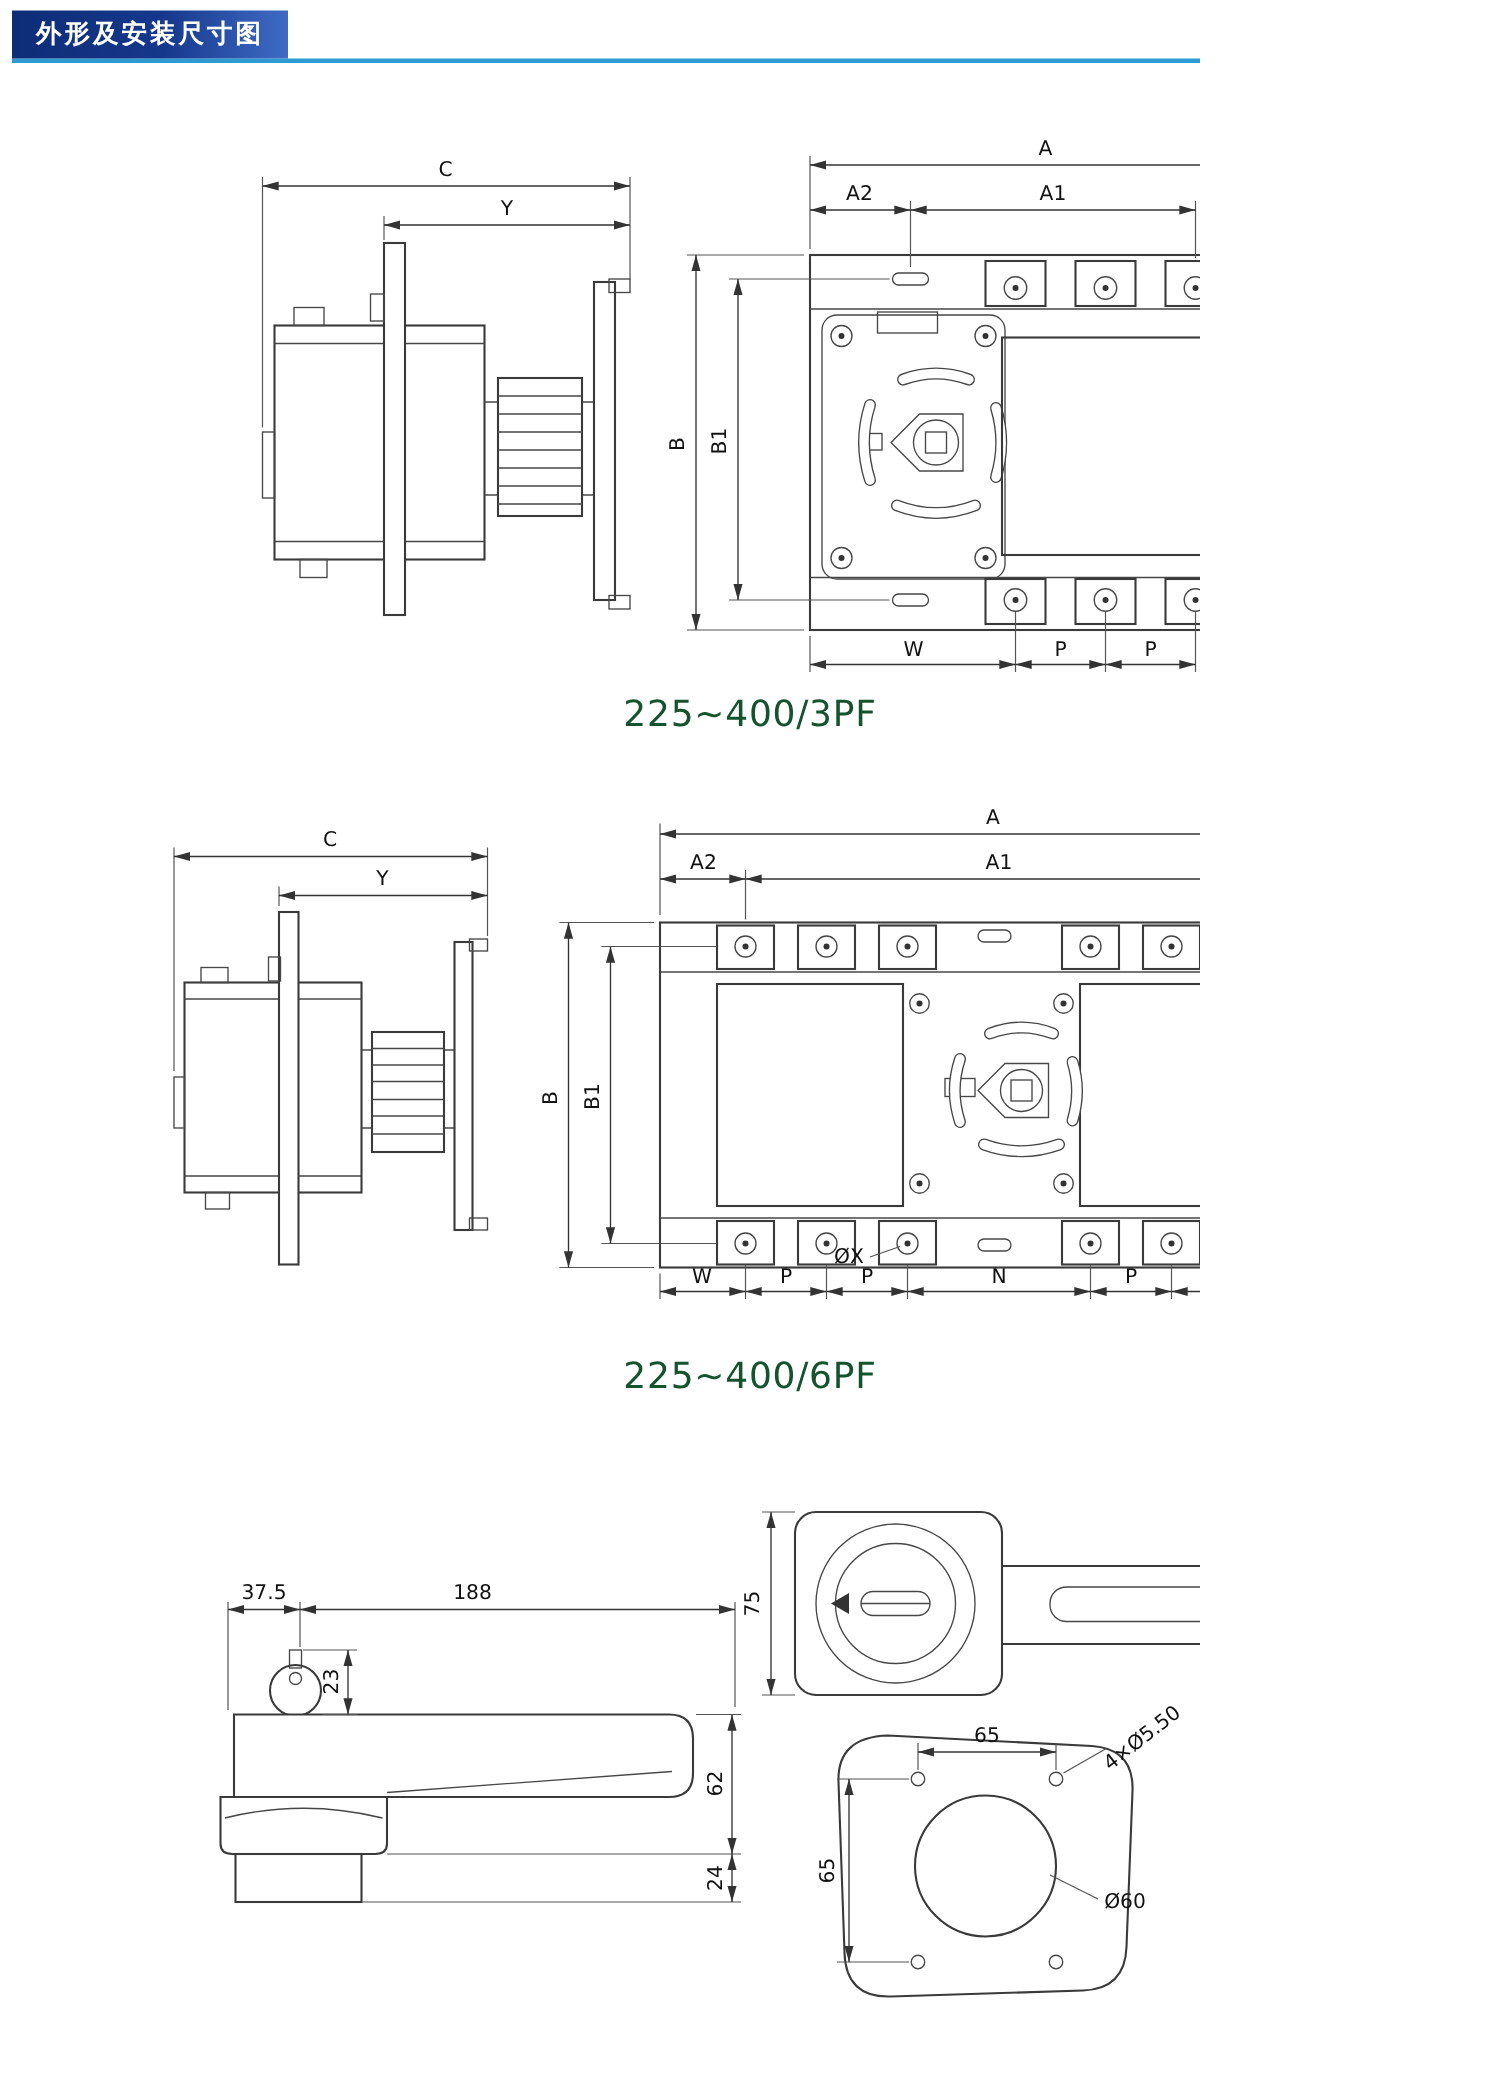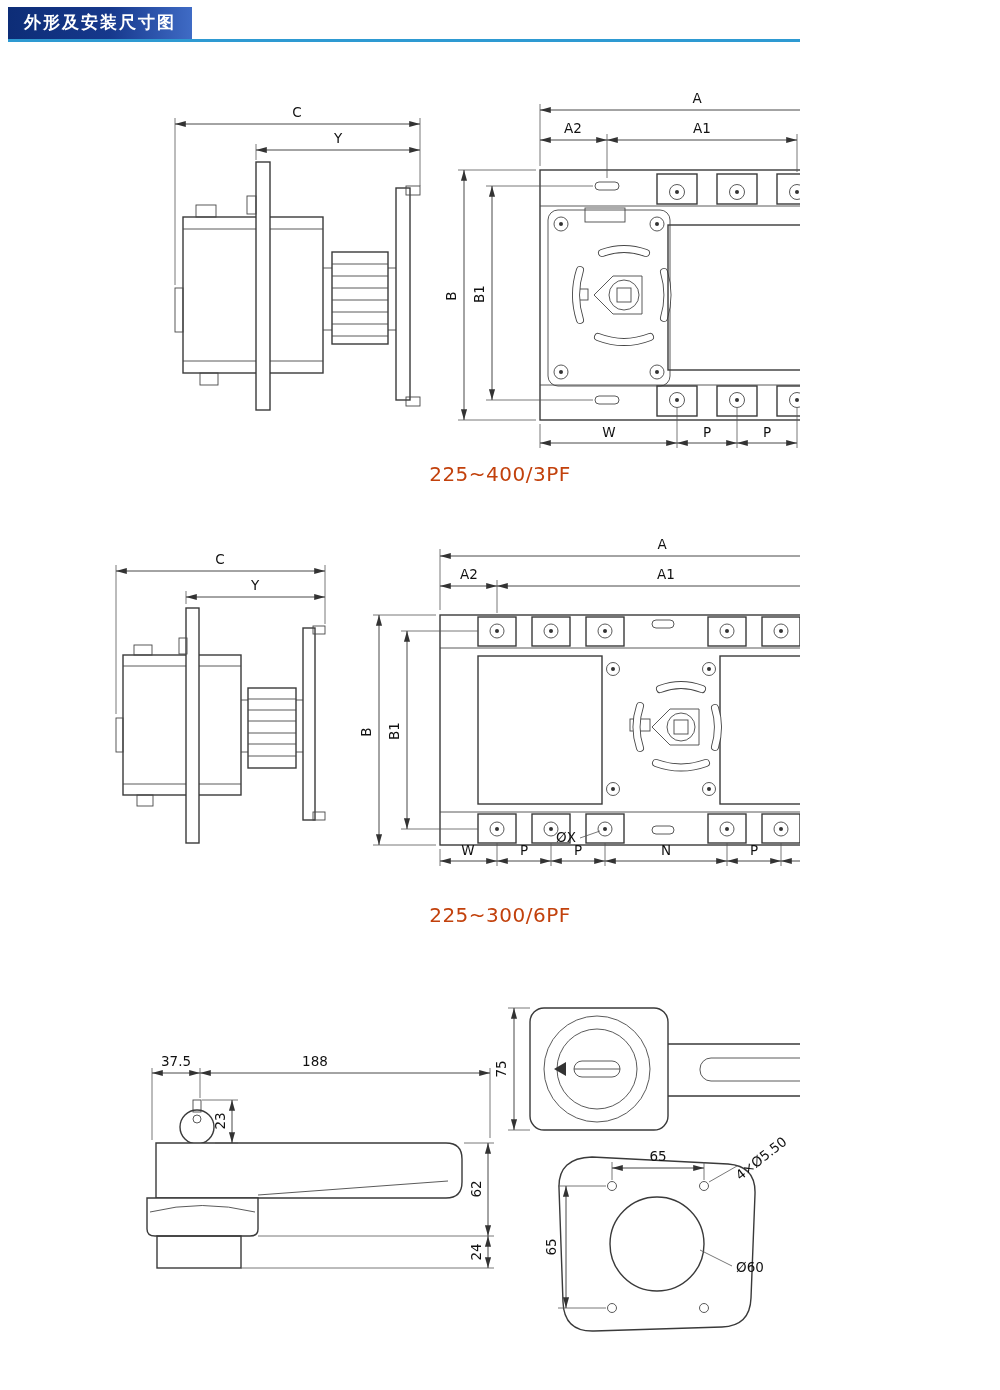--- a/index.html
+++ b/index.html
@@ -2,21 +2,21 @@
 <html><head>
 <meta charset="utf-8">
 <style>
   html,body{margin:0;padding:0;background:#ffffff;}
   .page{position:relative;width:800px;height:1390px;background:#fff;overflow:hidden;
         font-family:"DejaVu Sans","Liberation Sans",sans-serif;}
   .header{position:absolute;left:8px;top:7px;width:984px;}
   .title-bar{display:inline-block;background:linear-gradient(90deg,#0d2d77 0%,#16388c 55%,#3f6bc5 100%);
              color:#fff;font-size:17px;font-weight:bold;letter-spacing:2px;padding:4px 16px 5px 16px;}
   .header-rule{height:3px;background:#2e9ad2;}
-  .caption{position:absolute;left:0;width:1000px;text-align:center;color:#c2410c;font-size:20px;letter-spacing:.5px;}
+  .caption{position:absolute;left:0;width:1000px;text-align:center;color:#14532d;font-size:24px;letter-spacing:.5px;}
   svg.drawing{position:absolute;left:0;top:0;}
   .dl{stroke:#333;stroke-width:.9;fill:none;marker-start:url(#arr);marker-end:url(#arr);}
   .ext{stroke:#555;stroke-width:.8;fill:none;}
   .o1{stroke:#3a3a3a;stroke-width:1.4;fill:none;}
   .o1f{stroke:#3a3a3a;stroke-width:1.4;fill:#fff;}
   .o2{stroke:#474747;stroke-width:.9;fill:none;}
   .dt{font-family:"DejaVu Sans","Liberation Sans",sans-serif;font-size:13.5px;fill:#111;text-anchor:middle;}
   .slotO{stroke:#474747;stroke-width:8;fill:none;stroke-linecap:round;}
   .slotI{stroke:#fff;stroke-width:6.2;fill:none;stroke-linecap:round;}
   .dot{fill:#333;stroke:none;}
@@ -358,15 +358,15 @@
         <text class="dt" x="556" y="1247" transform="rotate(-90 556 1247)">65</text>
         <line class="ext" x1="709" y1="1182" x2="737" y2="1166"></line>
         <text class="dt" x="764" y="1162" transform="rotate(-38 764 1162)">4×Ø5.50</text>
         <line class="ext" x1="700" y1="1250" x2="732" y2="1266"></line>
         <text class="dt" x="750" y="1272">Ø60</text>
       </g>
     </g>
   </svg>
 
   <div class="caption" style="top:462px">225~400/3PF</div>
-  <div class="caption" style="top:903px">225~300/6PF</div>
+  <div class="caption" style="top:903px">225~400/6PF</div>
 
 </div>
 
 </body></html>

